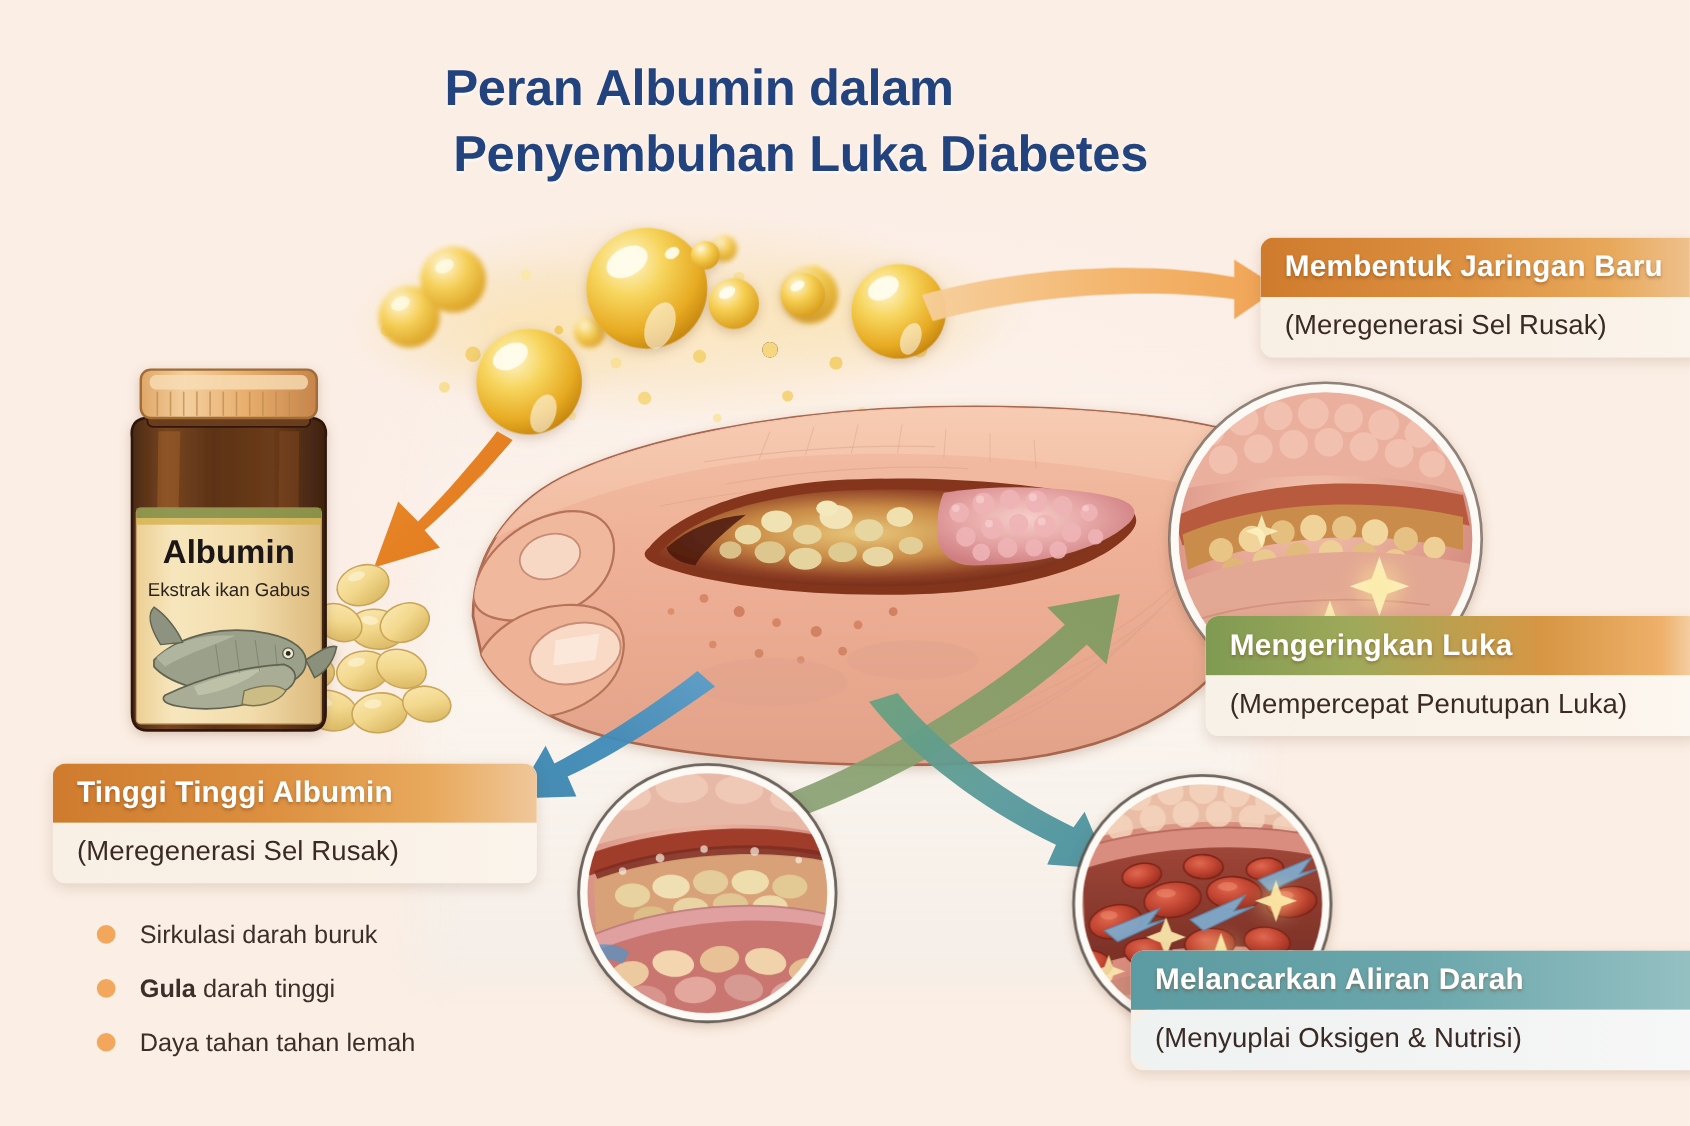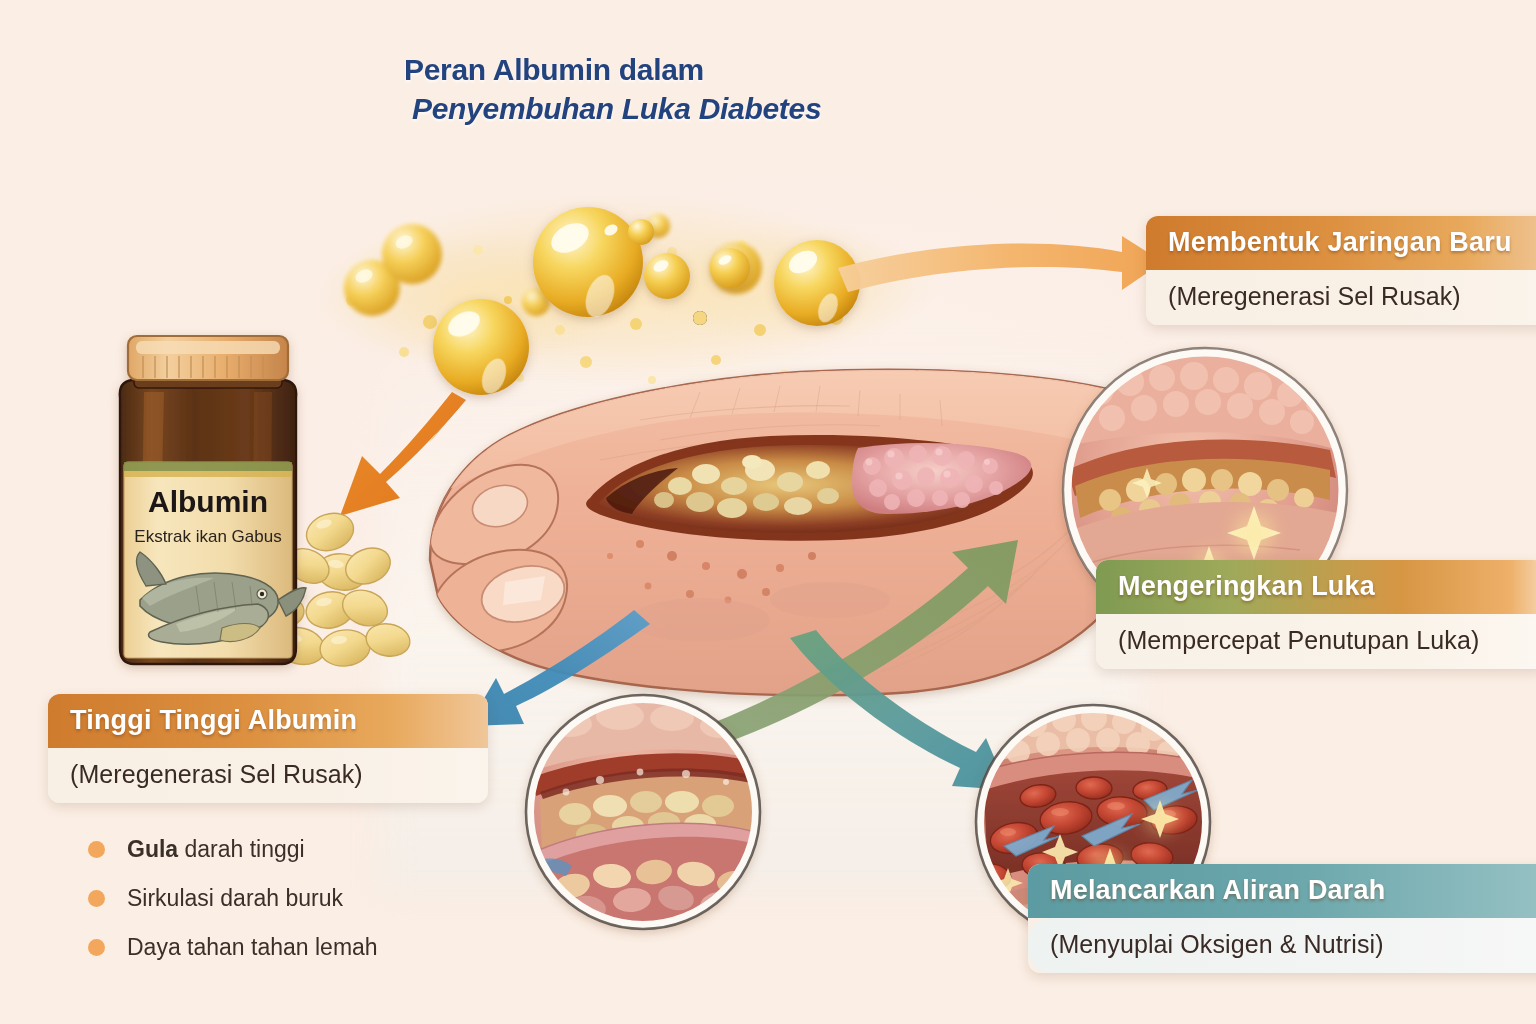--- a/index.html
+++ b/index.html
@@ -22,25 +22,25 @@
     position:absolute; left:380px; top:330px; width:760px; height:560px;
     background:linear-gradient(180deg, rgba(255,255,255,0) 0%, rgba(250,246,240,.75) 55%, rgba(243,238,232,.85) 100%);
     filter:blur(14px);
     pointer-events:none;
   }
 
   
   .title {
     position:absolute; left:404px; top:50px; width:760px;
     color:#23437e;
-    font-size:30px; font-weight:bold; line-height:1.30;
+    font-size:46px; font-weight:bold; line-height:1.30;
     letter-spacing:-.3px;
     text-shadow:0 2px 3px rgba(255,255,255,.85);
   }
-  .title .l2{ padding-left:8px; display:block;font-style:italic; }
+  .title .l2{ padding-left:8px; display:block; }
 
   
   .card {
     position:absolute;
     border-radius:12px;
     overflow:hidden;
     box-shadow:0 4px 12px rgba(120,80,50,.17);
     background:#f8f0e6;
   }
   .card .hd {
@@ -760,24 +760,24 @@
   </div>
 
   <div id="card-protein" class="card orange z-ui">
     <div class="hd">Tinggi Tinggi Albumin</div>
     <div class="bd">(Meregenerasi Sel Rusak)</div>
   </div>
 
   <div class="bullets z-ui">
     <div class="bullet">
       <span class="dot"></span>
-      <span class="txt"><b>Gula</b><span> darah tinggi</span></span>
+      <span class="txt"><span>Sirkulasi darah buruk</span></span>
     </div>
     <div class="bullet">
       <span class="dot"></span>
-      <span class="txt"><span>Sirkulasi darah buruk</span></span>
+      <span class="txt"><b>Gula</b><span> darah tinggi</span></span>
     </div>
     <div class="bullet">
       <span class="dot"></span>
       <span class="txt"><span>Daya tahan tahan lemah</span></span>
     </div>
   </div>
 </div>
 
 </body></html>

